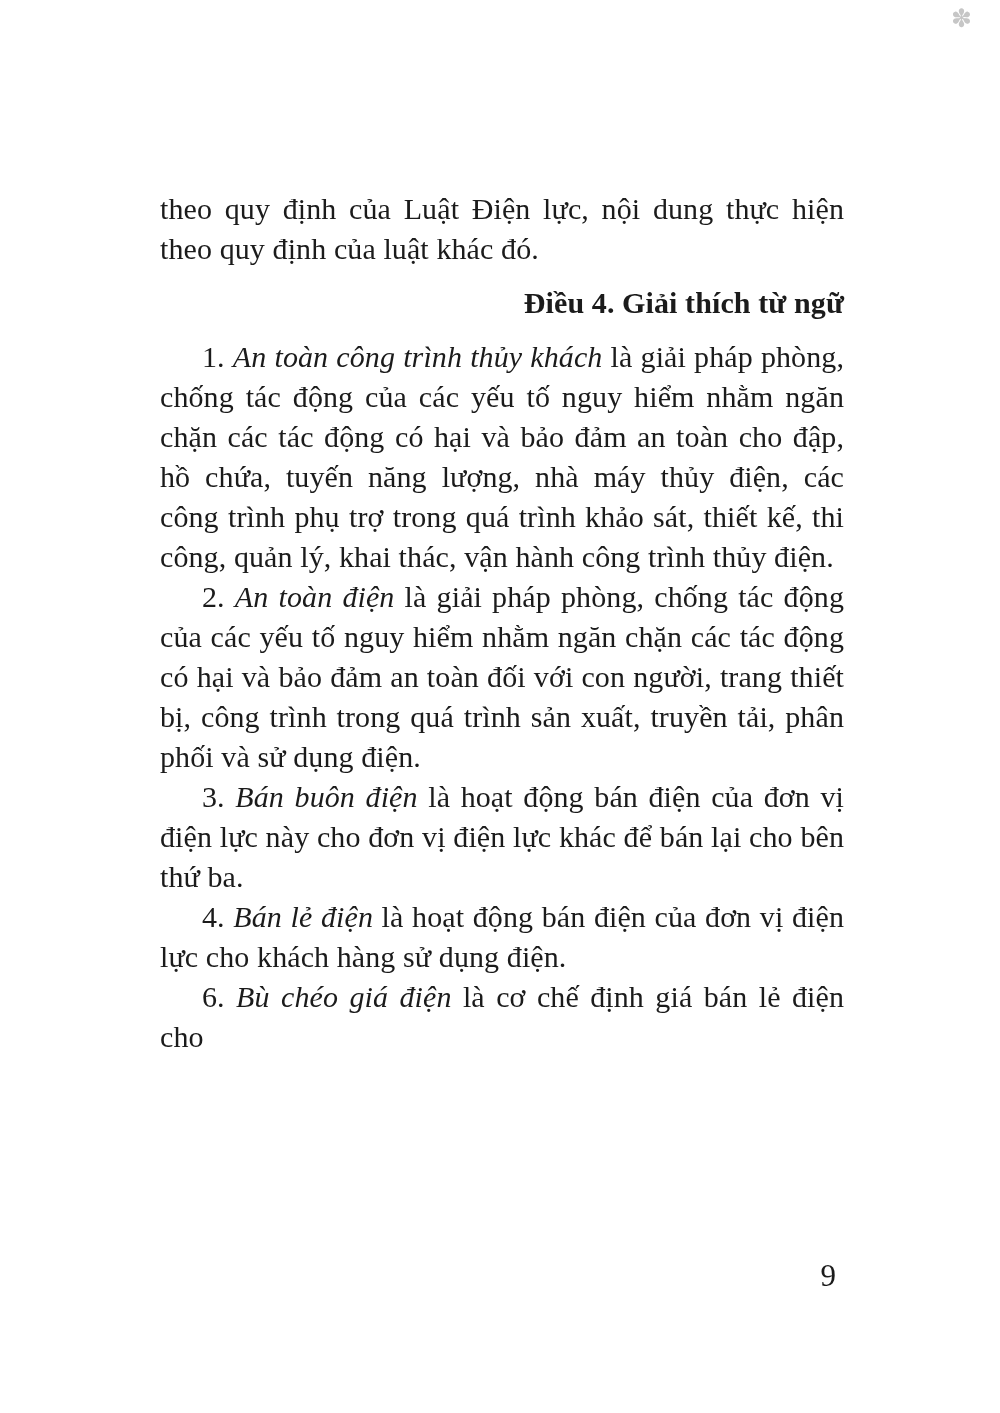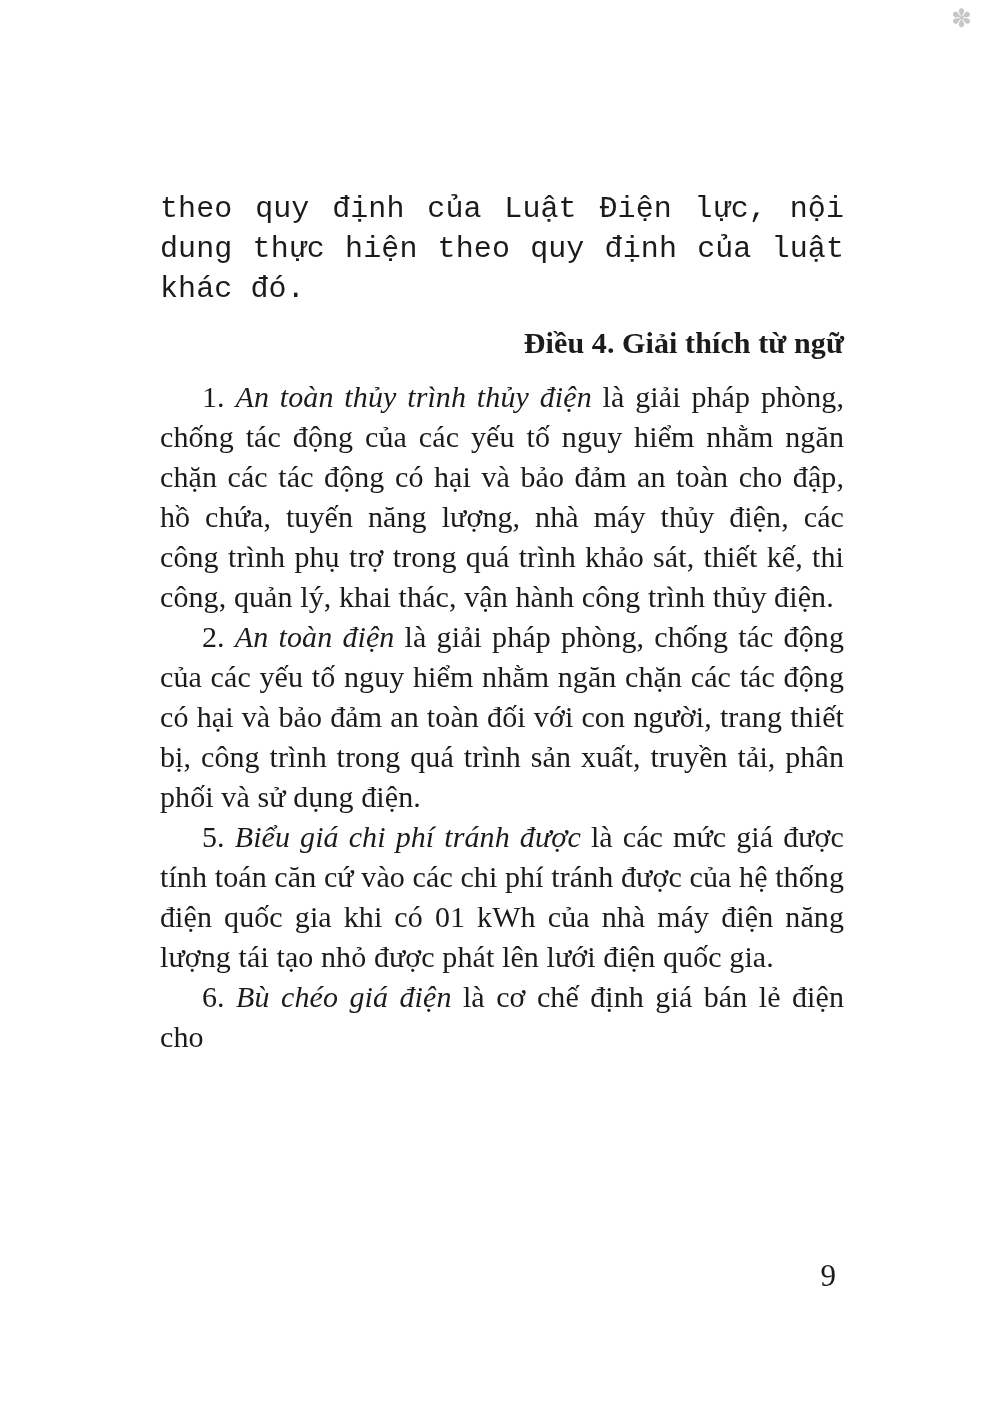--- a/index.html
+++ b/index.html
@@ -39,21 +39,20 @@
     line-height: 40px;
     text-align: justify;
     letter-spacing: 0.1px;
   }
   .content p {
     margin: 0;
     text-indent: 42px;
   }
   .content p.continuation {
     text-indent: 0;
-    font-family: Liberation Mono, monospace;
   }
   .content h2 {
     font-size: 30px;
     line-height: 40px;
     font-weight: bold;
     margin: 14px 0 14px 0;
     text-indent: 42px;
     text-align: right;
   }
   .def-term {
@@ -77,27 +76,28 @@
 
   <span class="flower">✽</span>
 
   <div class="content">
 
     <p class="continuation">theo quy định của Luật Điện lực, nội dung thực hiện theo quy định của luật khác đó.</p>
 
     <h2>Điều 4. Giải thích từ ngữ</h2>
 
 
-    <p><span>1. </span><i class="def-term">An toàn thủy trình thủy điện</i><span> là giải pháp phòng, chống tác động của các yếu tố nguy hiểm nhằm ngăn chặn các tác động có hại và bảo đảm an toàn cho đập, hồ chứa, tuyến năng lượng, nhà máy thủy điện, các công trình phụ trợ trong quá trình khảo sát, thiết kế, thi công, quản lý, khai thác, vận hành công trình thủy điện.</span></p>
+    <p><span>1. </span><i class="def-term">An toàn công trình thủy khách</i><span> là giải pháp phòng, chống tác động của các yếu tố nguy hiểm nhằm ngăn chặn các tác động có hại và bảo đảm an toàn cho đập, hồ chứa, tuyến năng lượng, nhà máy thủy điện, các công trình phụ trợ trong quá trình khảo sát, thiết kế, thi công, quản lý, khai thác, vận hành công trình thủy điện.</span></p>
 
     <p><span>2. </span><i class="def-term">An toàn điện</i><span> là giải pháp phòng, chống tác động của các yếu tố nguy hiểm nhằm ngăn chặn các tác động có hại và bảo đảm an toàn đối với con người, trang thiết bị, công trình trong quá trình sản xuất, truyền tải, phân phối và sử dụng điện.</span></p>
 
+    <p><span>3. </span><i class="def-term">Bán buôn điện</i><span> là hoạt động bán điện của đơn vị điện lực này cho đơn vị điện lực khác để bán lại cho bên thứ ba.</span></p>
 
+    <p><span>4. </span><i class="def-term">Bán lẻ điện</i><span> là hoạt động bán điện của đơn vị điện lực cho khách hàng sử dụng điện.</span></p>
 
-    <p><span>5. </span><i class="def-term">Biểu giá chi phí tránh được</i><span> là các mức giá được tính toán căn cứ vào các chi phí tránh được của hệ thống điện quốc gia khi có 01 kWh của nhà máy điện năng lượng tái tạo nhỏ được phát lên lưới điện quốc gia.</span></p>
 
     <p><span>6. </span><i class="def-term">Bù chéo giá điện</i><span> là cơ chế định giá bán lẻ điện cho</span></p>
 
   </div>
 
   <div class="page-number">9</div>
 
 </div>
 
 </body></html>

